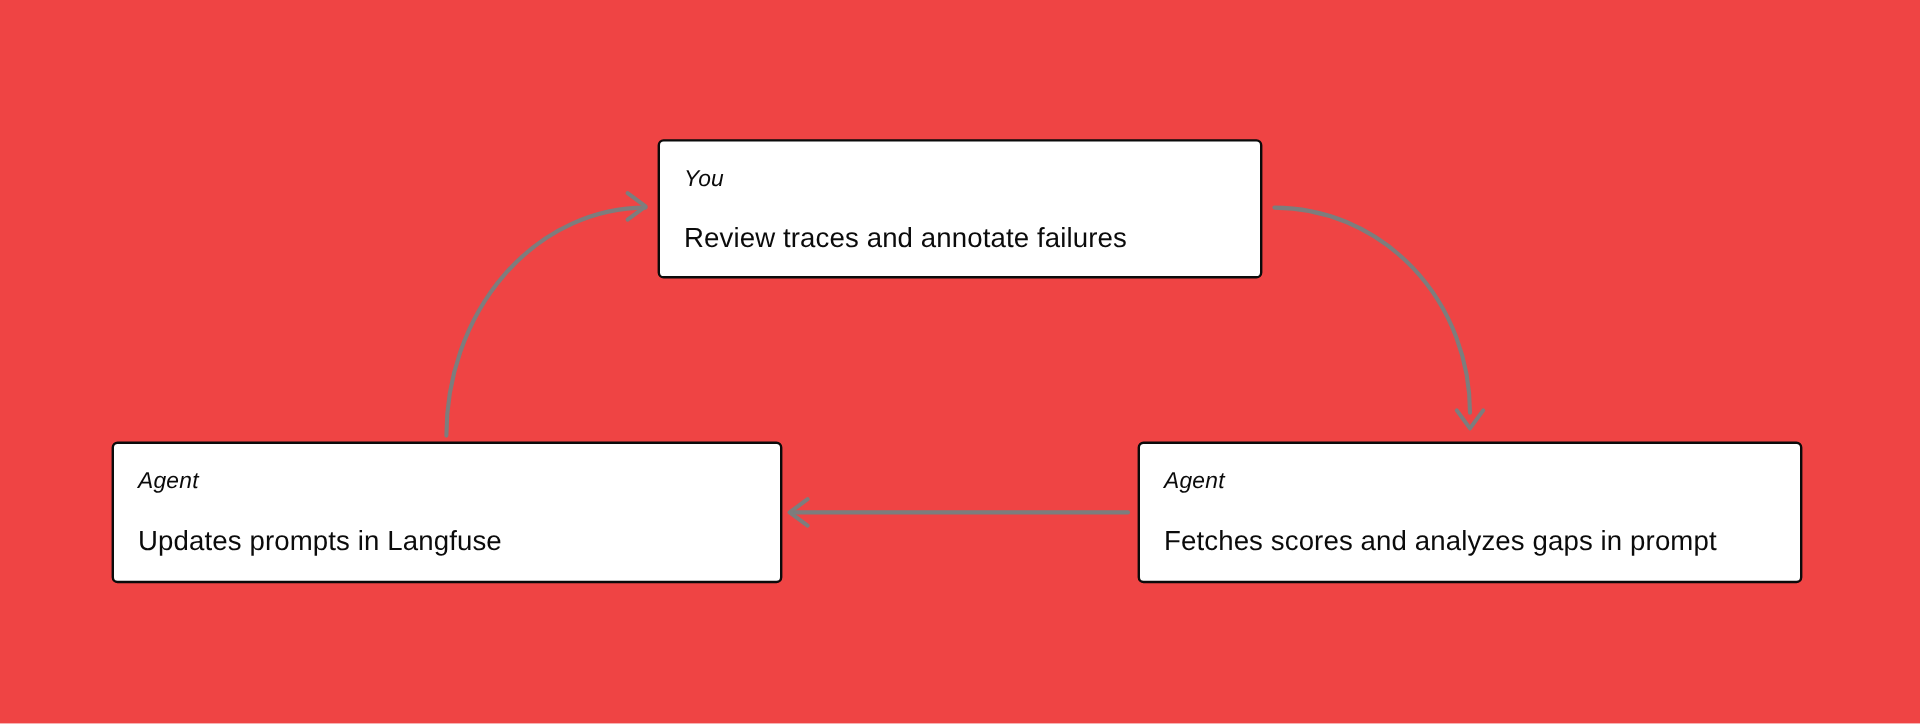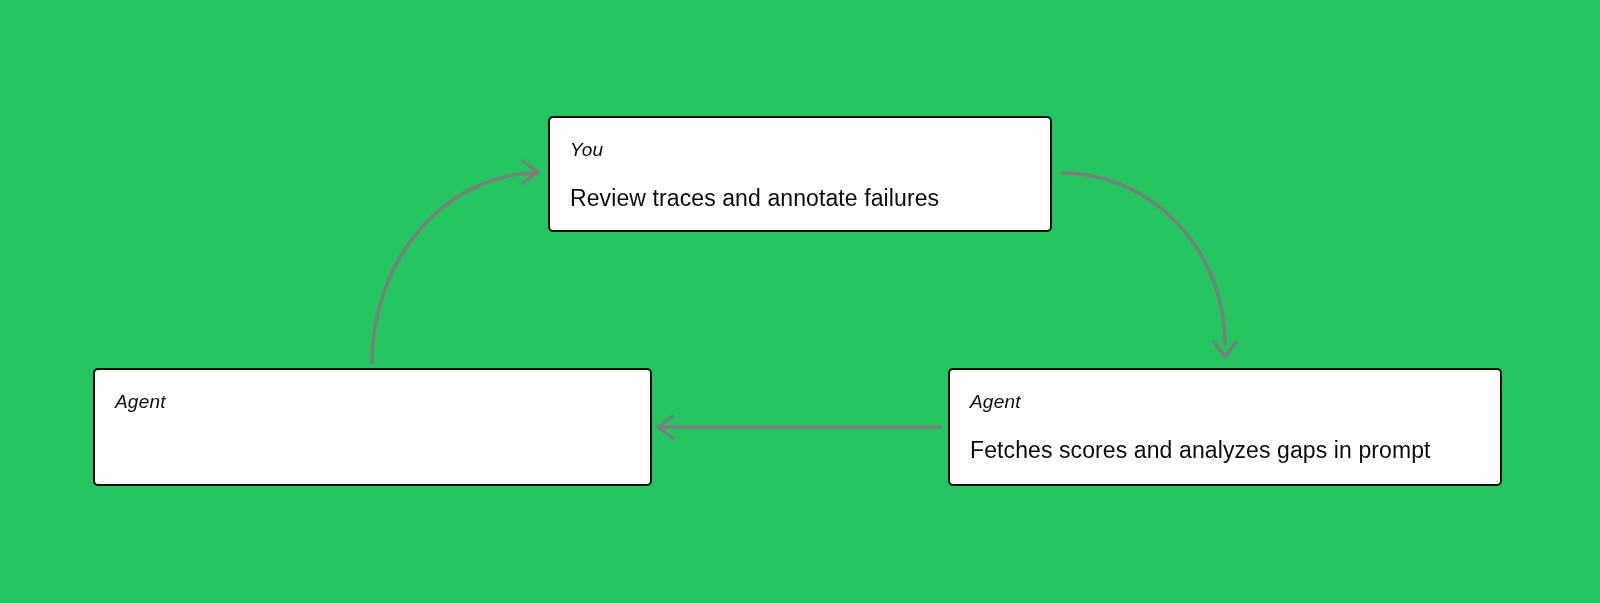--- a/index.html
+++ b/index.html
@@ -4,21 +4,21 @@
 <style>
   html, body {
     margin: 0;
     padding: 0;
     background: #ffffff;
   }
   .canvas {
     position: relative;
     width: 1600px;
     height: 603px;
-    background: #22c55e;
+    background: #ef4444;
     overflow: hidden;
     font-family: "Liberation Sans", "DejaVu Sans", sans-serif;
   }
   .edges-layer {
     position: absolute;
     left: 0;
     top: 0;
     width: 1600px;
     height: 603px;
     pointer-events: none;
@@ -82,15 +82,16 @@
     <span class="title">Review traces and annotate failures</span>
   </div>
 
   <div class="node node-right">
     <span class="actor">Agent</span>
     <span class="title">Fetches scores and analyzes gaps in prompt</span>
   </div>
 
   <div class="node node-left">
     <span class="actor">Agent</span>
+    <span class="title">Updates prompts in Langfuse</span>
   </div>
 
 </div>
 
 </body></html>

